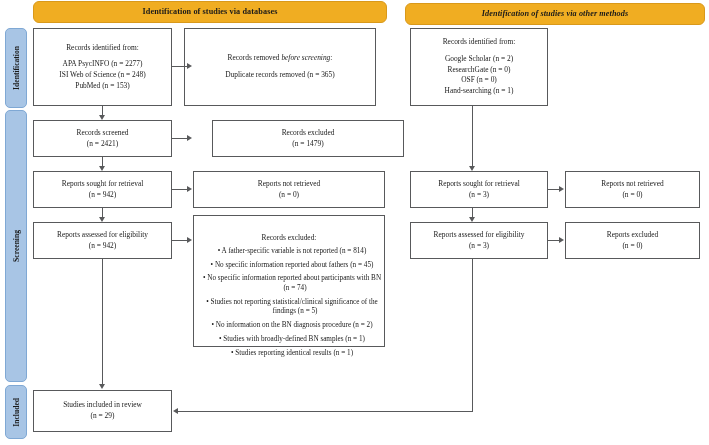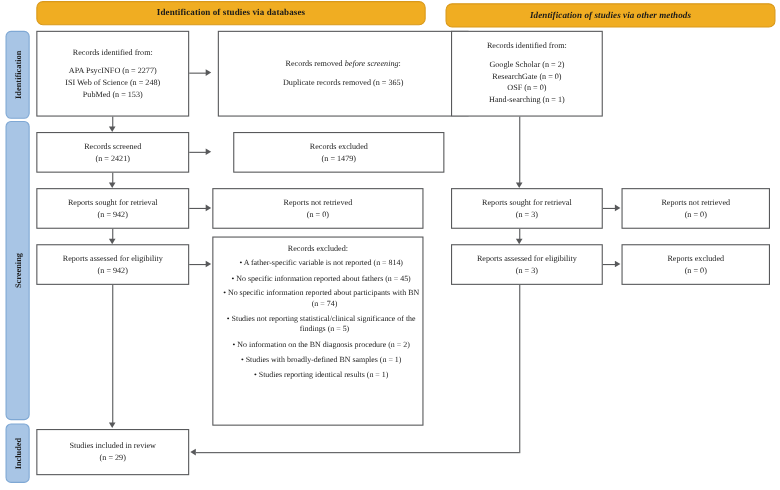--- a/index.html
+++ b/index.html
@@ -79,21 +79,21 @@
   </div>
 
   <div class="box" style="left:33px;top:28px;width:139px;height:78px;">
     <span class="ln">Records identified from:</span>
     <span class="gap"></span>
     <span class="ln">APA PsycINFO (n = 2277)</span>
     <span class="ln">ISI Web of Science (n = 248)</span>
     <span class="ln">PubMed (n = 153)</span>
   </div>
 
-  <div class="box" style="left:198px;top:28px;width:228px;height:78px;">
+  <div class="box" style="left:184px;top:28px;width:192px;height:78px;">
     <span class="ln"><span>Records removed </span><span class="it">before screening</span><span>:</span></span>
     <span class="gap"></span>
     <span class="ln">Duplicate records removed (n = 365)</span>
   </div>
 
   <div class="hl" style="left:172px;top:66px;width:16px;"></div>
   <div class="arr-r" style="left:187px;top:63px;"></div>
 
   <div class="vl" style="left:102px;top:106px;height:11px;"></div>
   <div class="arr-d" style="left:99px;top:115px;"></div>
@@ -122,21 +122,21 @@
   <div class="hl" style="left:172px;top:189px;width:16px;"></div>
   <div class="arr-r" style="left:187px;top:186px;"></div>
   <div class="vl" style="left:102px;top:208px;height:11px;"></div>
   <div class="arr-d" style="left:99px;top:217px;"></div>
 
   <div class="box" style="left:33px;top:222px;width:139px;height:37px;">
     <span class="ln">Reports assessed for eligibility</span>
     <span class="ln">(n = 942)</span>
   </div>
 
-  <div class="box left-align" style="left:193px;top:215px;width:192px;height:172px;padding:5px 6px;">
+  <div class="box left-align" style="left:193px;top:215px;width:192px;height:132px;padding:17px 6px;">
     <div class="exc-title">Records excluded:</div>
     <div class="exc-item">• A father-specific variable is not reported (n = 814)</div>
     <div class="exc-item">• No specific information reported about fathers (n = 45)</div>
     <div class="exc-item">• No specific information reported about participants with BN (n = 74)</div>
     <div class="exc-item">• Studies not reporting statistical/clinical significance of the findings (n = 5)</div>
     <div class="exc-item">• No information on the BN diagnosis procedure (n = 2)</div>
     <div class="exc-item">• Studies with broadly-defined BN samples (n = 1)</div>
     <div class="exc-item">• Studies reporting identical results (n = 1)</div>
   </div>
   <div class="hl" style="left:172px;top:240px;width:16px;"></div>

